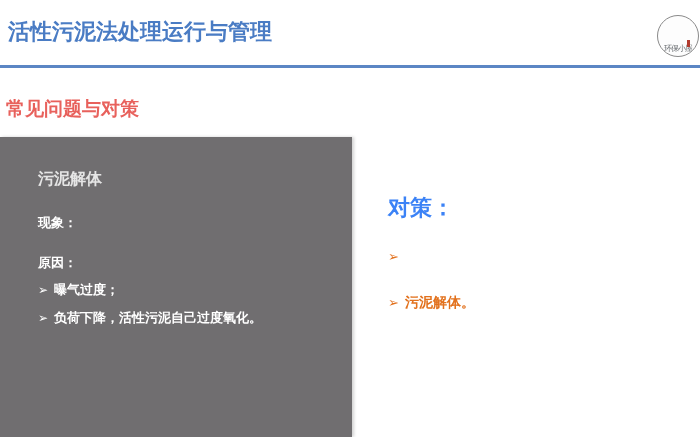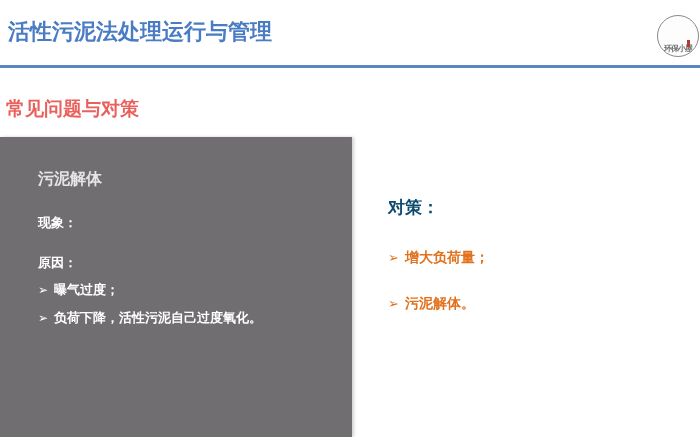--- a/index.html
+++ b/index.html
@@ -58,21 +58,21 @@
     height: 40px;
     display: flex;
     align-items: center;
     justify-content: center;
     font-size: 8px;
     line-height: 9px;
     color: #6b6f73;
     text-align: center;
     letter-spacing: -1px;
     font-family: "Liberation Serif", "DejaVu Serif", serif;
-    font-weight: bold;
+    font-weight: normal;
   }
   #logo-seal .seal-mark {
     position: absolute;
     right: 8px;
     bottom: 9px;
     width: 3px;
     height: 7px;
     background: #b23b2e;
   }
 
@@ -149,23 +149,23 @@
   }
 
   
   #solution-column {
     position: absolute;
     left: 388px;
     top: 196px;
     width: 290px;
   }
   #solution-column .solution-heading {
-    font-size: 17px;
-    font-weight: bold;
-    color: #0c4a6e;
+    font-size: 22px;
+    font-weight: bold;
+    color: #3b82f6;
     line-height: 24px;
     white-space: nowrap;
   }
   .solution-bullet {
     font-size: 14px;
     font-weight: bold;
     color: #e2711d;
     line-height: 20px;
     white-space: nowrap;
     display: flex;
@@ -222,21 +222,20 @@
 </div>
 
 <div id="solution-column">
 
   <div class="solution-heading">对策：</div>
 
   <div class="sol-gap-1"></div>
 
   <div class="solution-bullet">
     <span class="bullet-mark">➢</span>
-    <span>增大负荷量；</span>
   </div>
 
   <div class="sol-gap-2"></div>
 
   <div class="solution-bullet">
     <span class="bullet-mark">➢</span>
     <span>污泥解体。</span>
   </div>
 
 </div>

